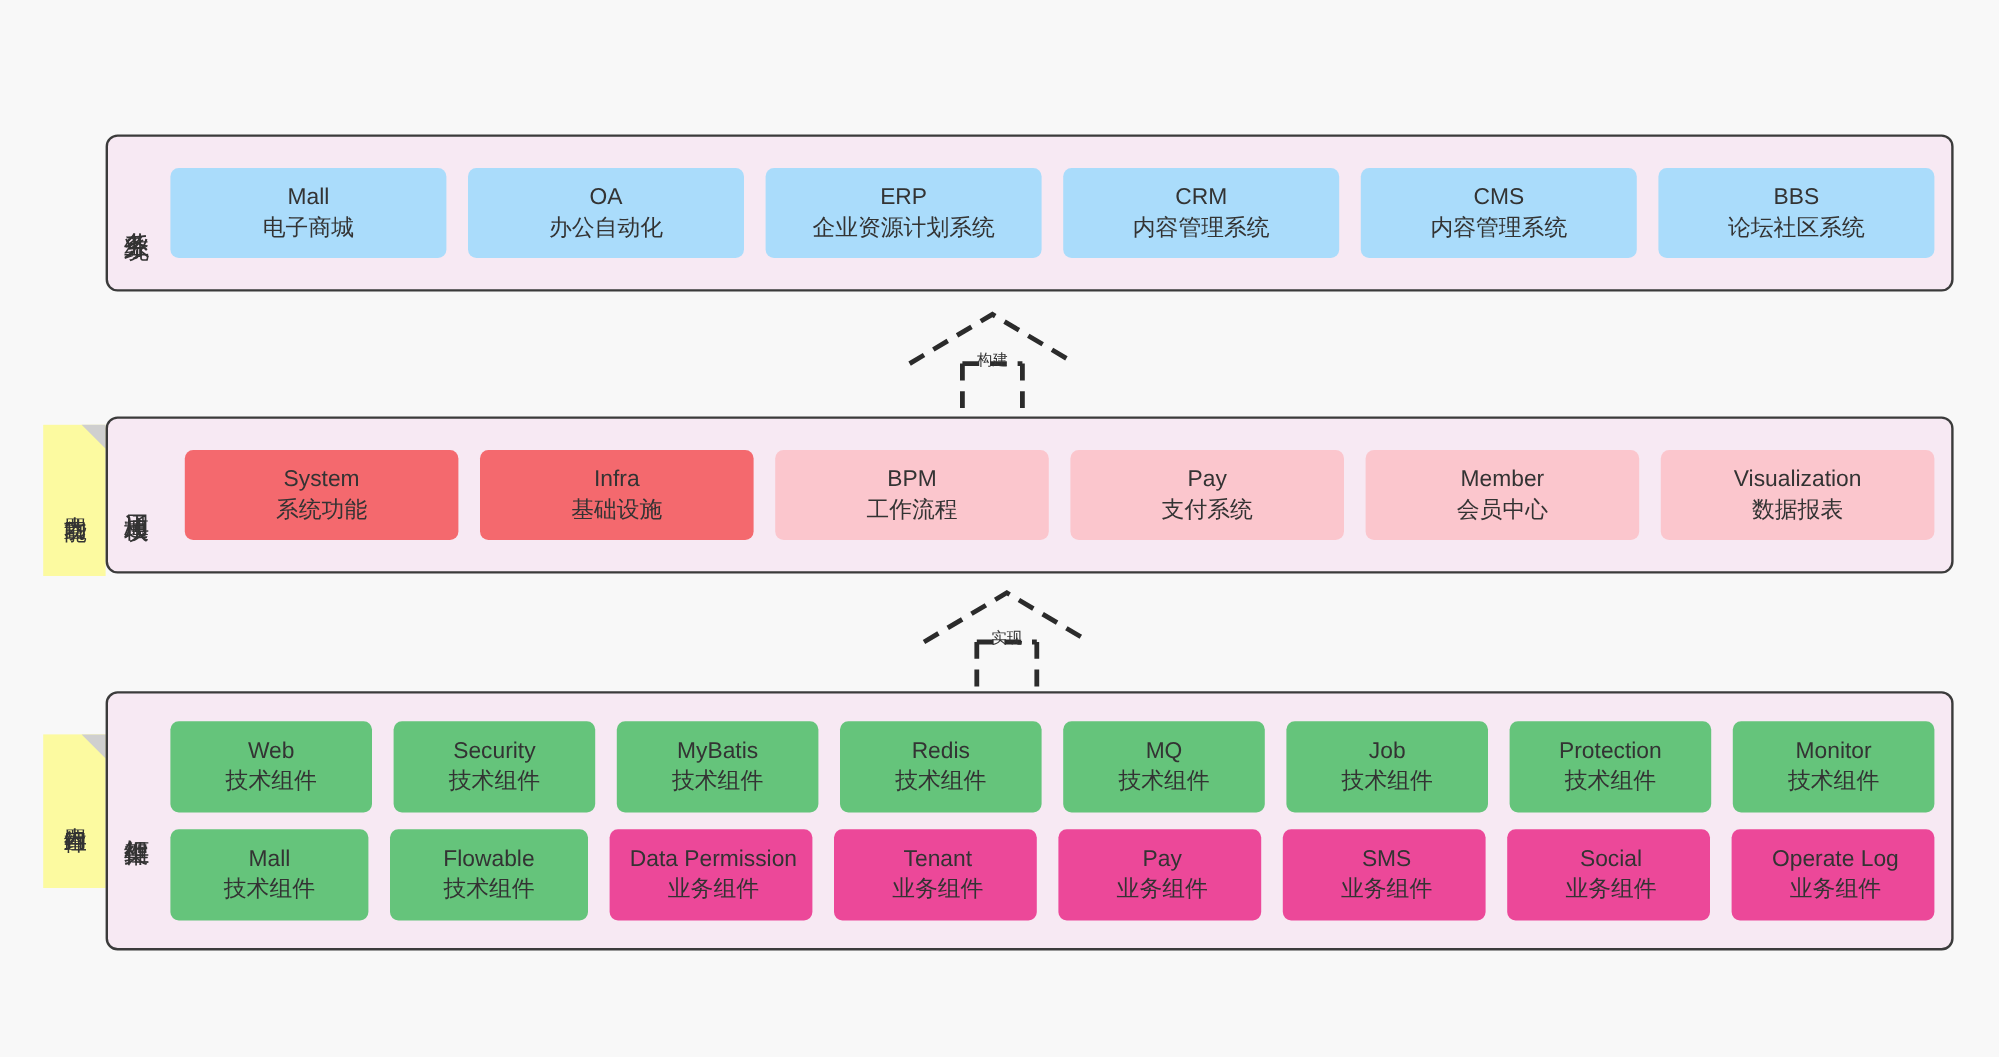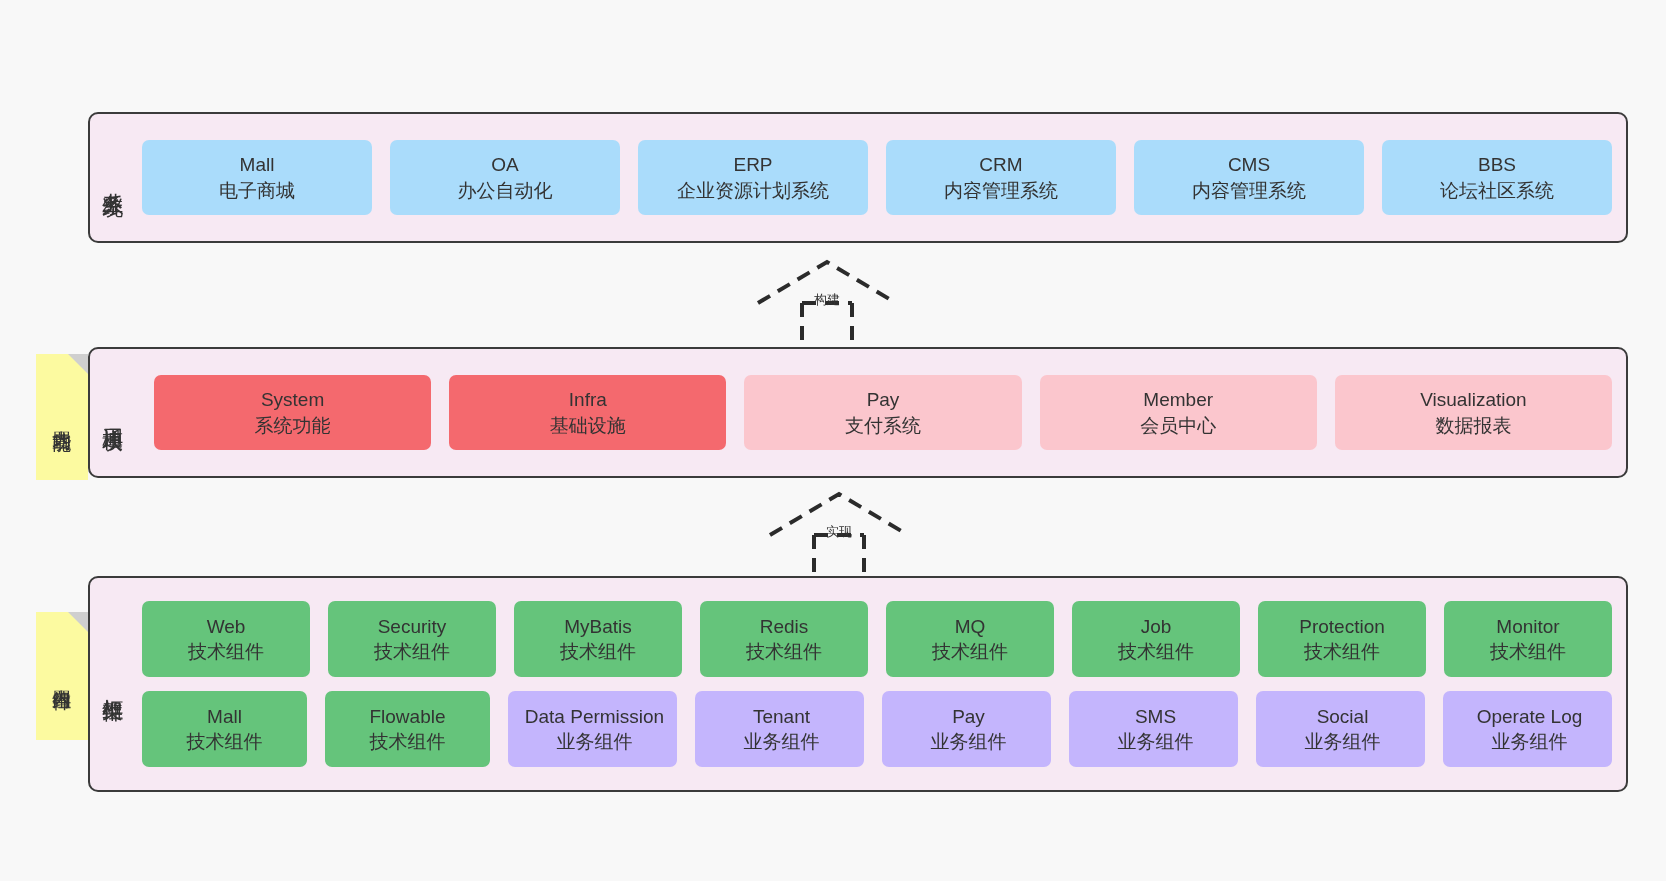--- a/index.html
+++ b/index.html
@@ -79,21 +79,21 @@
     padding: 4px 6px;
     user-select: none;
   }
   .card .l1 { display: block; }
   .card .l2 { display: block; }
 
   .card.blue        { background: #aadcfb; }
   .card.red         { background: #f4696e; }
   .card.pink        { background: #fbc6cd; }
   .card.green       { background: #65c47b; }
-  .card.lightgreen  { background: #c4b5fd; padding-left: 10px; }
+  .card.lightgreen  { background: #ec4899; padding-left: 10px; }
 
   
   #panel-business  { left: 88px;  top: 112px; width: 1540px; height: 131px; }
   #panel-common    { left: 88px;  top: 347px; width: 1540px; height: 131px; gap: 12px; }
   #panel-framework { left: 88px;  top: 576px; width: 1540px; height: 216px; }
 
   #panel-business  .panel-body .row { height: 75px; }
   #panel-common    .panel-body .row { height: 75px; }
   #panel-framework .panel-body .row { height: 76px; }
 
@@ -200,20 +200,24 @@
       <div class="row">
         <div class="card red">
           <span class="l1">System</span>
           <span class="l2">系统功能</span>
         </div>
         <div class="card red">
           <span class="l1">Infra</span>
           <span class="l2">基础设施</span>
         </div>
         <div class="card pink">
+          <span class="l1">BPM</span>
+          <span class="l2">工作流程</span>
+        </div>
+        <div class="card pink">
           <span class="l1">Pay</span>
           <span class="l2">支付系统</span>
         </div>
         <div class="card pink">
           <span class="l1">Member</span>
           <span class="l2">会员中心</span>
         </div>
         <div class="card pink">
           <span class="l1">Visualization</span>
           <span class="l2">数据报表</span>

